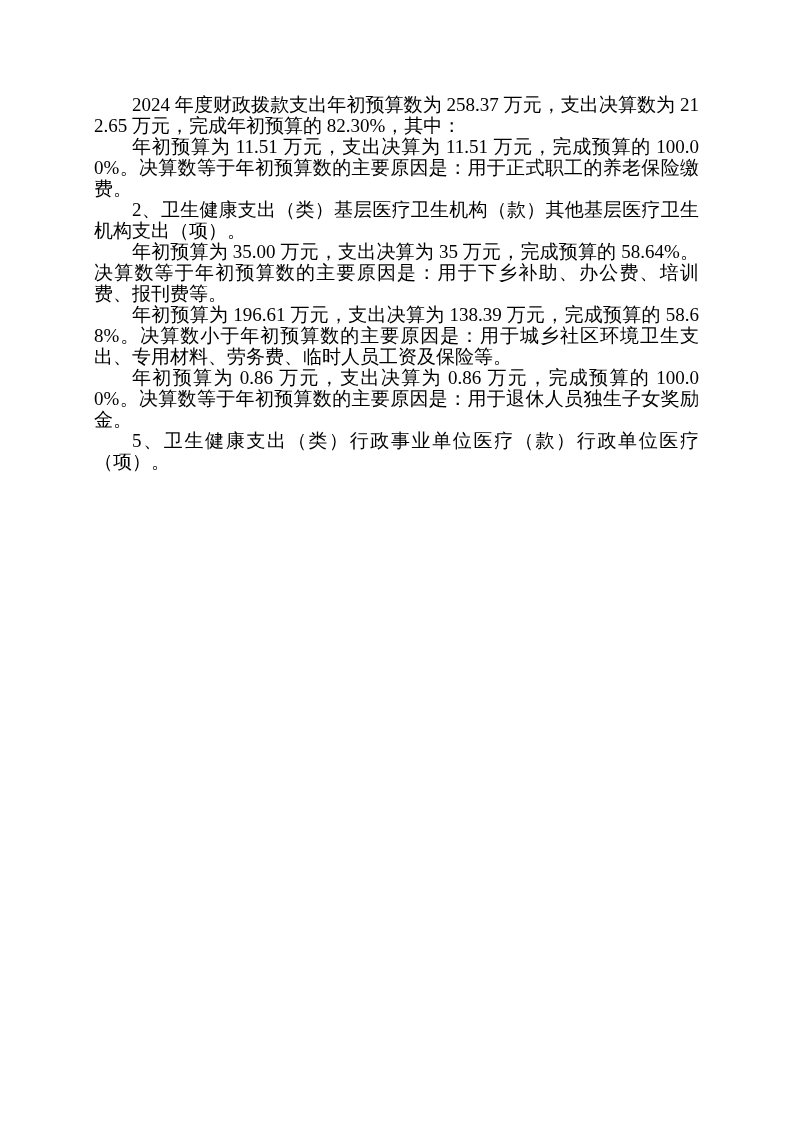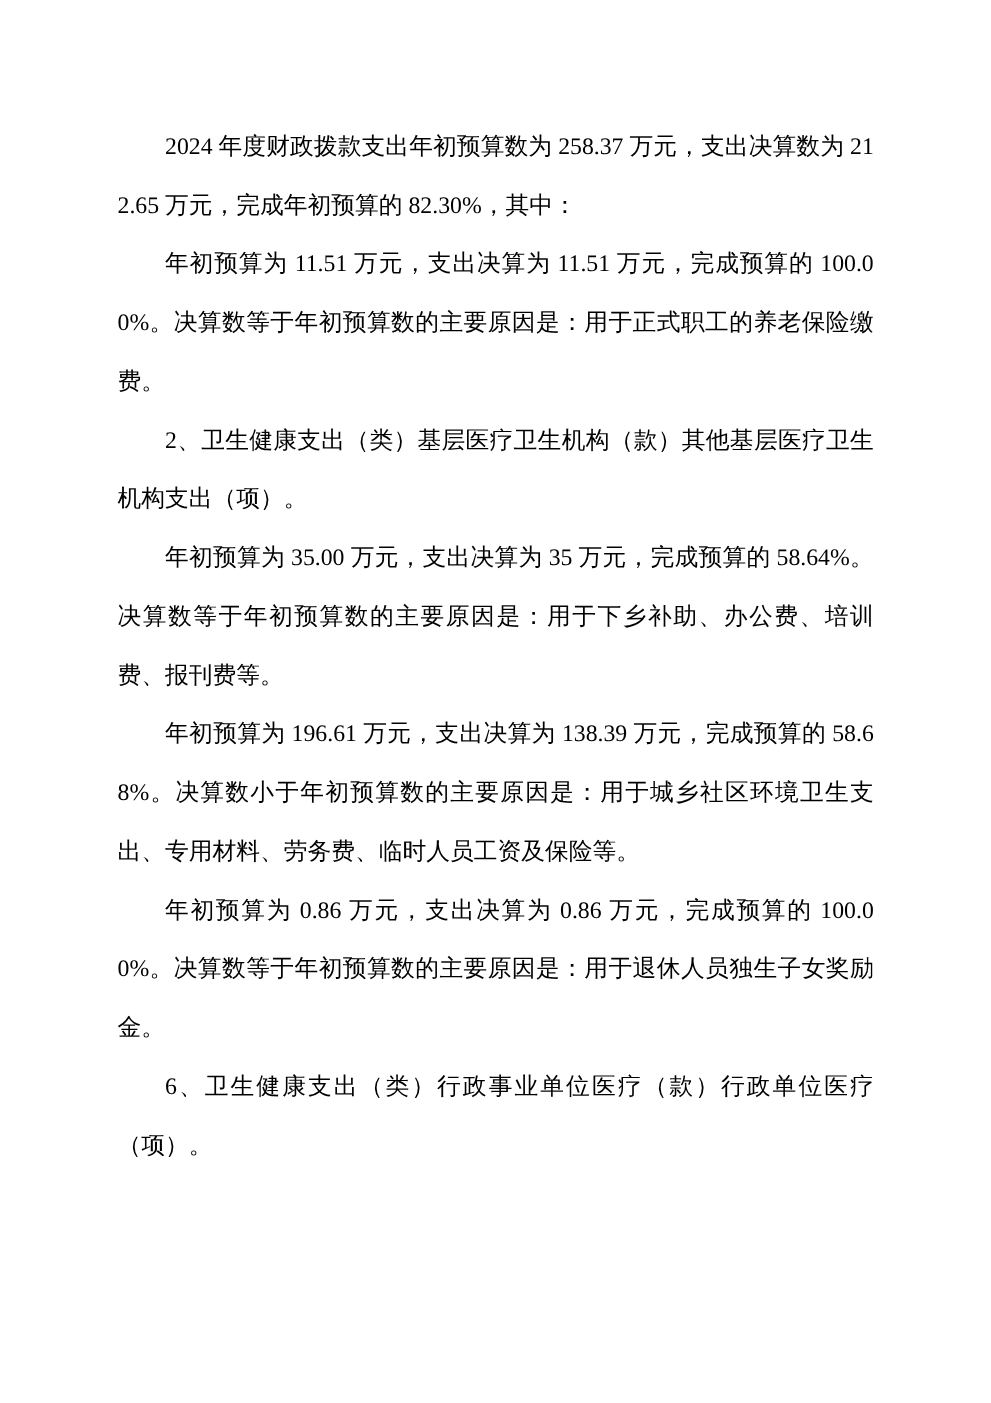--- a/index.html
+++ b/index.html
@@ -19,34 +19,34 @@
   .content {
     position: absolute;
     left: 94px;
     top: 94px;
     width: 605px;
   }
   .para {
     margin: 0;
     padding: 0;
     font-size: 19px;
-    line-height: 47px;
+    line-height: 21px;
     color: #000000;
     text-align: justify;
     text-justify: inter-ideograph;
     text-indent: 2em;
     word-break: break-all;
   }
 </style>
 </head>
 <body>
 
 <div class="page">
   <div class="content">
     <p class="para">2024 年度财政拨款支出年初预算数为 258.37 万元，支出决算数为 212.65 万元，完成年初预算的 82.30%，其中：</p>
     <p class="para">年初预算为 11.51 万元，支出决算为 11.51 万元，完成预算的 100.00%。决算数等于年初预算数的主要原因是：用于正式职工的养老保险缴费。</p>
     <p class="para">2、卫生健康支出（类）基层医疗卫生机构（款）其他基层医疗卫生机构支出（项）。</p>
     <p class="para">年初预算为 35.00 万元，支出决算为 35 万元，完成预算的 58.64%。决算数等于年初预算数的主要原因是：用于下乡补助、办公费、培训费、报刊费等。</p>
     <p class="para">年初预算为 196.61 万元，支出决算为 138.39 万元，完成预算的 58.68%。决算数小于年初预算数的主要原因是：用于城乡社区环境卫生支出、专用材料、劳务费、临时人员工资及保险等。</p>
     <p class="para">年初预算为 0.86 万元，支出决算为 0.86 万元，完成预算的 100.00%。决算数等于年初预算数的主要原因是：用于退休人员独生子女奖励金。</p>
-    <p class="para">6、卫生健康支出（类）行政事业单位医疗（款）行政单位医疗（项）。</p>
+    <p class="para">5、卫生健康支出（类）行政事业单位医疗（款）行政单位医疗（项）。</p>
   </div>
 </div>
 
 </body></html>

